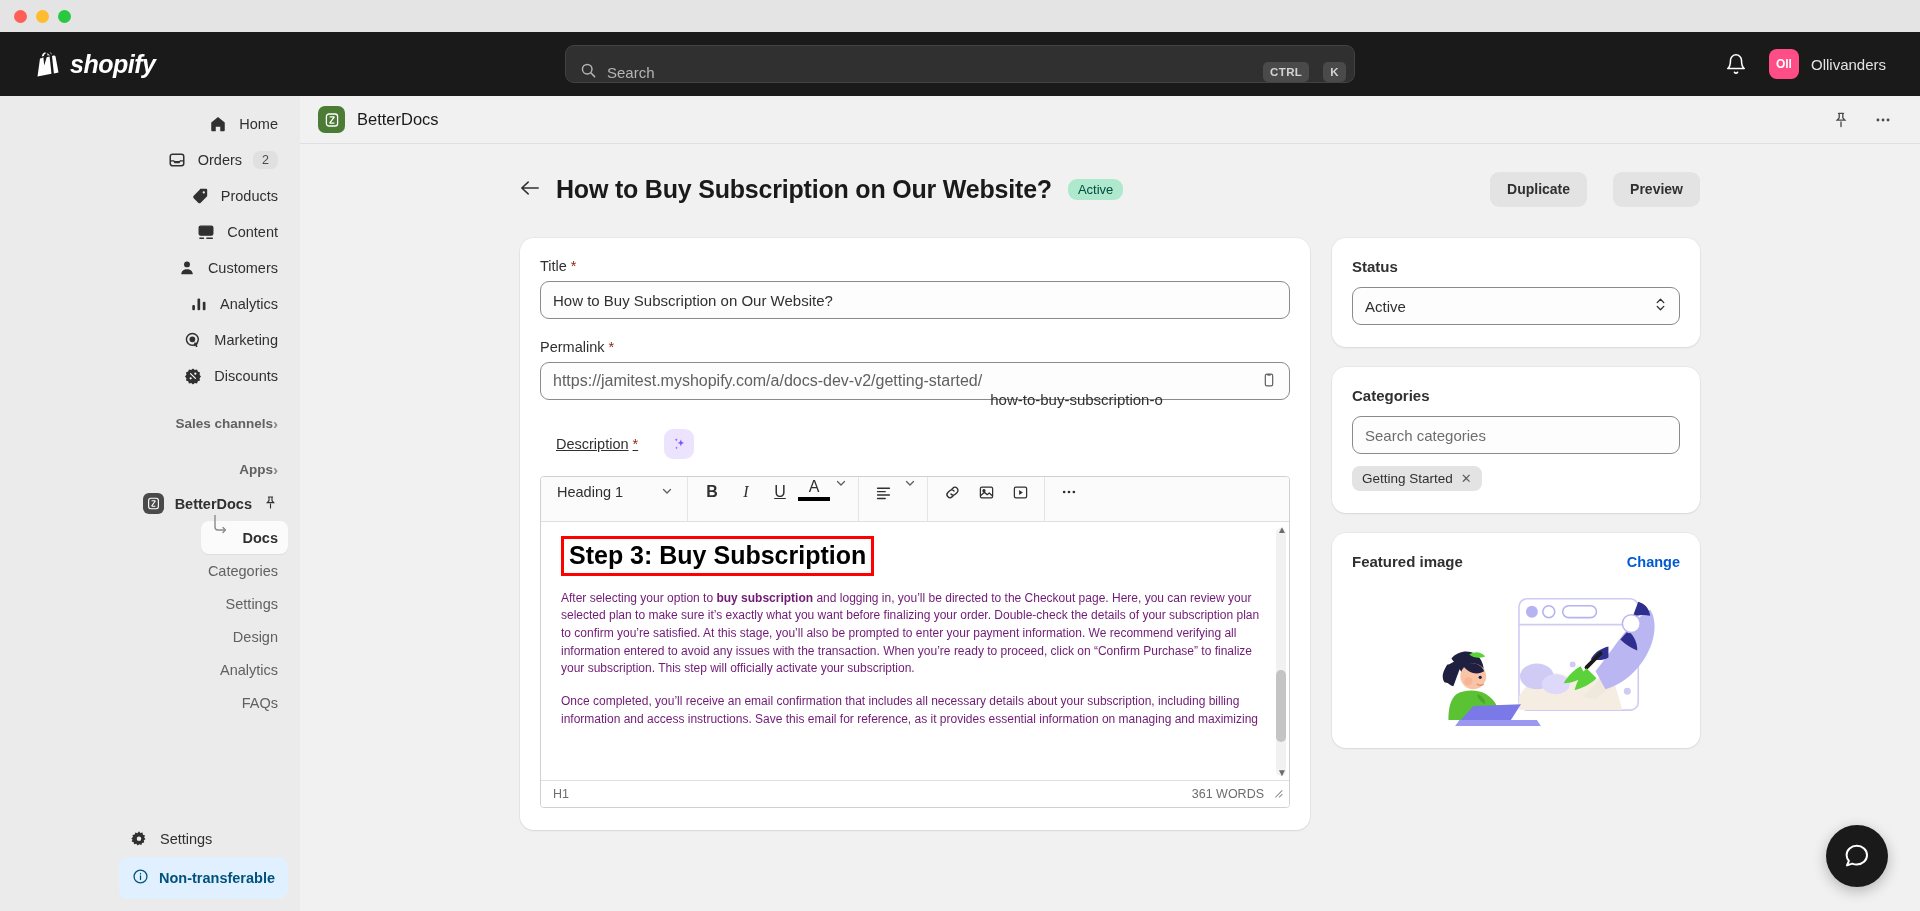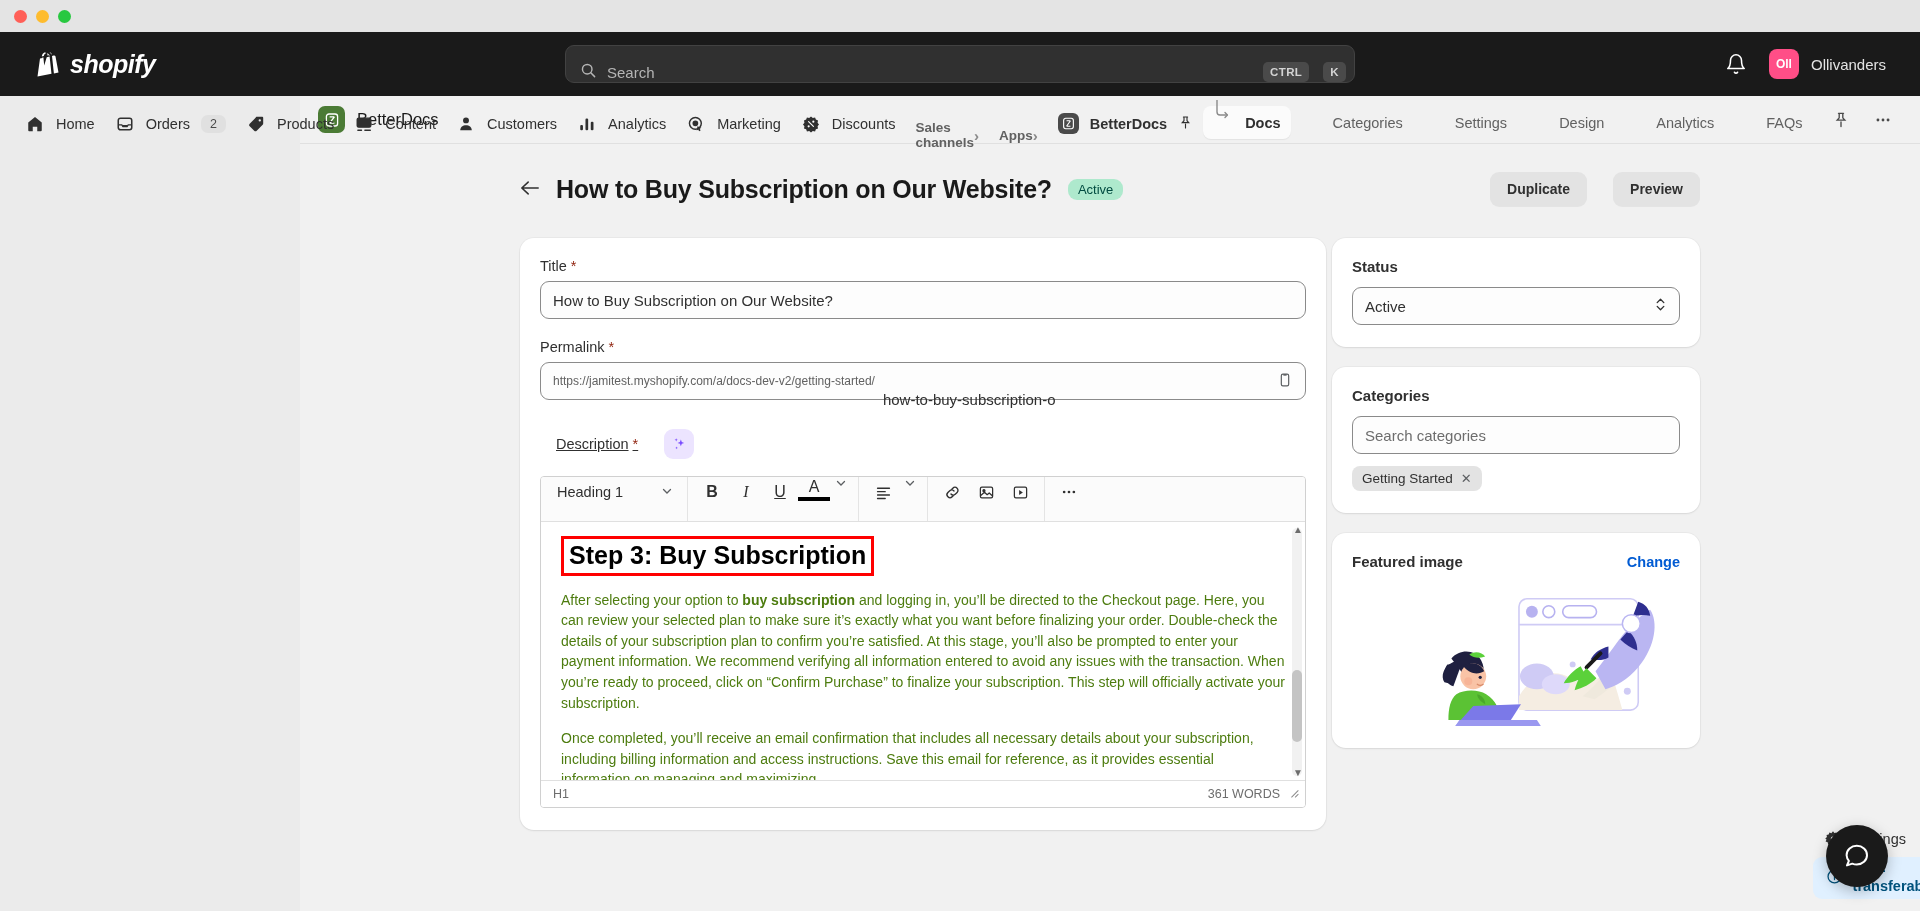--- a/index.html
+++ b/index.html
@@ -66,23 +66,24 @@
     display: flex; align-items: center; justify-content: center;
   }
   .username { color: #e3e3e3; font-size: 15px; }
 
   
   .body-row { display: flex; height: calc(911px - 32px - 64px); }
 
   
   .sidebar {
     width: 300px; background: #ebebeb;
-    display: flex; flex-direction: row;
-    padding: 10px 12px 0 15px;
+    display: flex; flex-direction: column;
+    padding: 10px 12px 0 4px;
     position: relative;
+    align-items: flex-end;
   }
   .nav-item {
     display: flex; align-items: center; gap: 11px;
     height: 35px; padding: 0 10px; border-radius: 8px;
     color: #303030; font-size: 14.5px; font-weight: 500;
     margin-bottom: 1px;
   }
   .nav-item .ic { width: 20px; height: 20px; flex: 0 0 20px;
     display: flex; align-items: center; justify-content: center; }
   .nav-item .lbl { flex: 1; }
@@ -164,42 +165,42 @@
     border-radius: 9px; padding: 3px 10px; font-weight: 500;
   }
   .page-head .spacer { flex: 1; }
   .btn-secondary {
     background: #e3e3e3; color: #303030; border: none;
     border-radius: 9px; padding: 9px 17px; font-size: 14px;
     font-weight: 600; font-family: inherit; margin-left: 10px;
     box-shadow: 0 1px 0 rgba(0,0,0,.05);
   }
 
-  .cols { display: flex; gap: 6px; align-items: flex-start; }
+  .cols { display: flex; gap: 22px; align-items: flex-start; }
   .col-main { flex: 1; }
   .col-side { width: 368px; }
 
   .card {
     background: #fff; border-radius: 14px;
     box-shadow: 0 1px 2px rgba(0,0,0,.08), 0 0 0 1px rgba(0,0,0,.03);
     padding: 20px 20px 22px 20px; margin-bottom: 20px;
   }
   .field-label {
     font-size: 14.5px; color: #303030; margin-bottom: 7px;
     display: flex; align-items: center; gap: 4px;
   }
   .req { color: #8e1f0b; }
   .input {
     width: 100%; height: 38px; border: 1px solid #8a8a8a;
     border-radius: 9px; background: #fdfdfd;
     display: flex; align-items: center; padding: 0 12px;
     font-size: 15px; color: #303030;
   }
   .permalink-row { gap: 0; }
-  .permalink-prefix { color: #616161; font-size: 12px; white-space: nowrap; }
+  .permalink-prefix { color: #616161; font-size: 16px; white-space: nowrap; }
   .permalink-slug { color: #303030; font-size: 15px; margin-left: 8px; flex: 1;
     overflow: hidden; white-space: nowrap; margin-top: 36px; }
   .copy-ic { color: #5c5f62; }
 
   .desc-label-row { display: flex; align-items: center; gap: 10px; margin-bottom: 8px; }
   .ai-btn {
     width: 30px; height: 30px; border-radius: 9px; background: #ece4ff;
     display: flex; align-items: center; justify-content: center;
   }
 
@@ -231,21 +232,21 @@
   .editor-body {
     height: 258px; padding: 14px 20px 0 20px; position: relative;
     overflow: hidden; background: #fff;
   }
   .ed-h1 {
     font-size: 25px; font-weight: 700; color: #000;
     border: 3px solid #ff0000; display: inline-block;
     padding: 2px 5px 3px 5px; margin-bottom: 14px; line-height: 1.15;
   }
   .ed-p {
-    font-size: 14px; line-height: 1.47; color: #4d7c0f;
+    font-size: 12px; line-height: 1.47; color: #701a75;
     margin-bottom: 15px;
   }
   .ed-p b { font-weight: 700; }
   .ed-scrollbar {
     position: absolute; right: 3px; top: 6px; bottom: 4px; width: 10px;
     background: #f1f1f1; border-radius: 6px;
   }
   .ed-thumb {
     position: absolute; right: 3px; top: 148px; width: 10px; height: 72px;
     background: #c4c4c4; border-radius: 6px;

